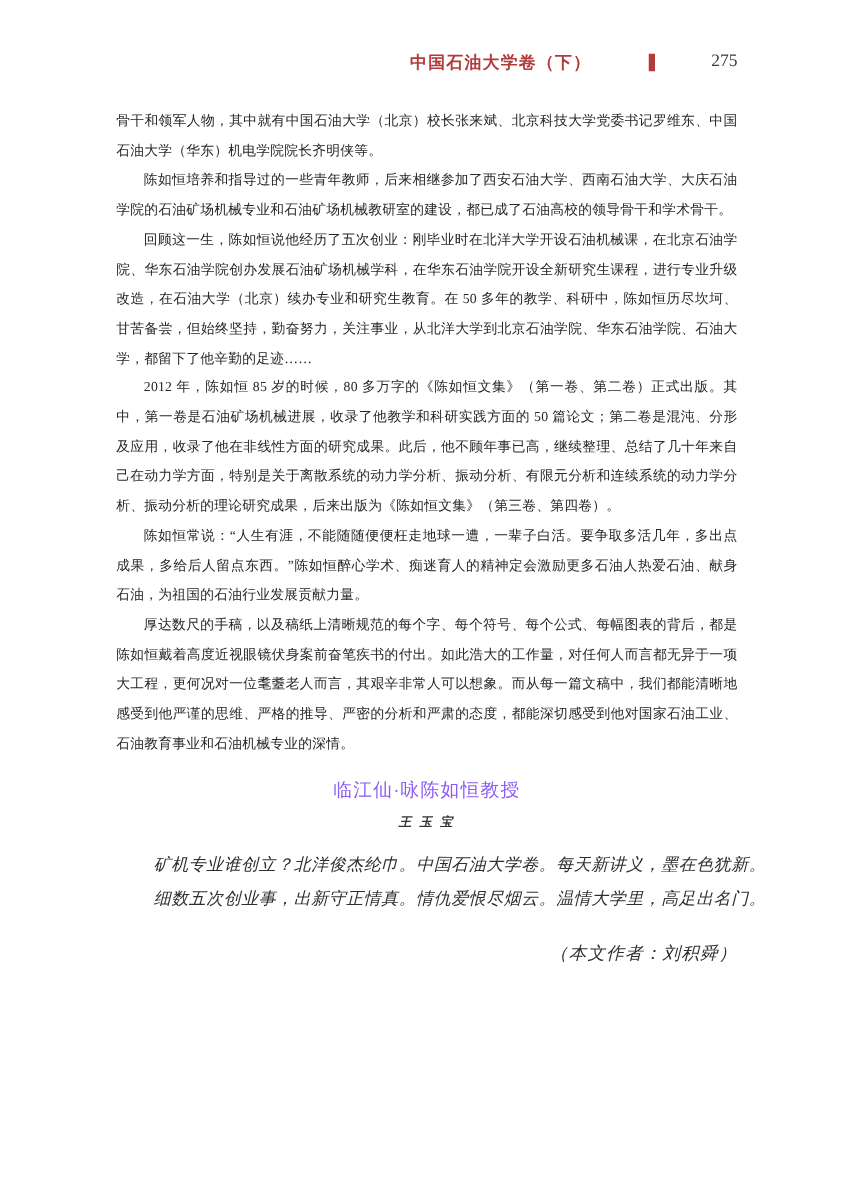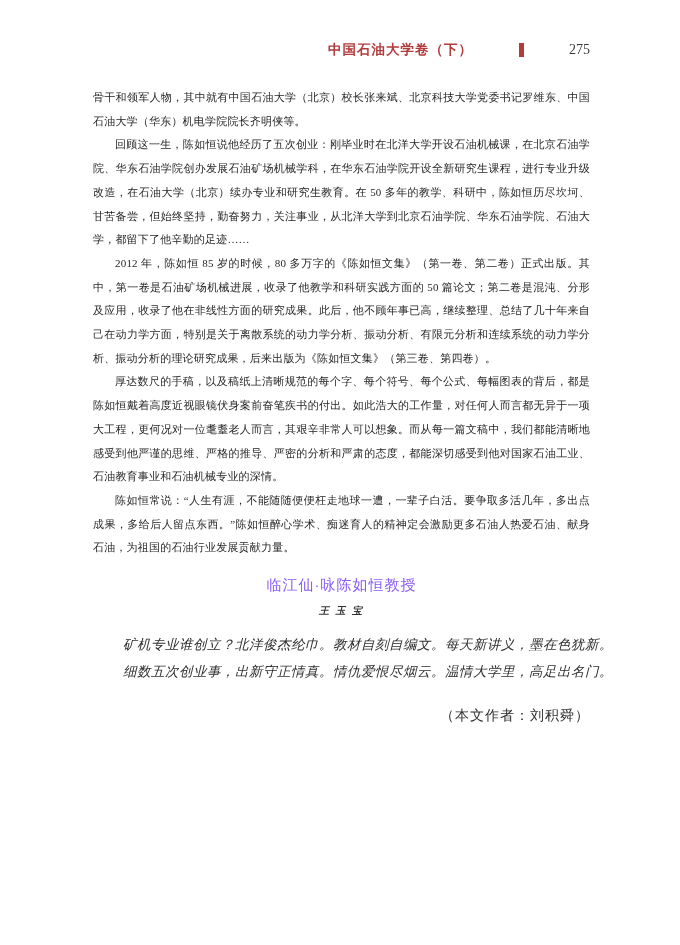--- a/index.html
+++ b/index.html
@@ -84,47 +84,49 @@
     font-style: italic;
     color: #2e2e2e;
     padding-left: 30px;
     white-space: nowrap;
     letter-spacing: 0.5px;
   }
   .footer-note {
     margin-top: 22px;
     text-align: right;
     font-size: 14px;
+    font-style: italic;
     color: #2e2e2e;
     letter-spacing: 1px;
   }
 </style>
 </head>
 <body>
 
 <div class="page">
 
   <div class="running-header">
     <span class="header-title">中国石油大学卷（下）</span>
     <span class="header-bar"></span>
     <span class="header-page-num">275</span>
   </div>
 
   <div class="body-text">
     <p class="para no-indent">骨干和领军人物，其中就有中国石油大学（北京）校长张来斌、北京科技大学党委书记罗维东、中国石油大学（华东）机电学院院长齐明侠等。</p>
+    <p class="para">陈如恒培养和指导过的一些青年教师，后来相继参加了西安石油大学、西南石油大学、大庆石油学院的石油矿场机械专业和石油矿场机械教研室的建设，都已成了石油高校的领导骨干和学术骨干。</p>
     <p class="para">回顾这一生，陈如恒说他经历了五次创业：刚毕业时在北洋大学开设石油机械课，在北京石油学院、华东石油学院创办发展石油矿场机械学科，在华东石油学院开设全新研究生课程，进行专业升级改造，在石油大学（北京）续办专业和研究生教育。在 50 多年的教学、科研中，陈如恒历尽坎坷、甘苦备尝，但始终坚持，勤奋努力，关注事业，从北洋大学到北京石油学院、华东石油学院、石油大学，都留下了他辛勤的足迹……</p>
     <p class="para">2012 年，陈如恒 85 岁的时候，80 多万字的《陈如恒文集》（第一卷、第二卷）正式出版。其中，第一卷是石油矿场机械进展，收录了他教学和科研实践方面的 50 篇论文；第二卷是混沌、分形及应用，收录了他在非线性方面的研究成果。此后，他不顾年事已高，继续整理、总结了几十年来自己在动力学方面，特别是关于离散系统的动力学分析、振动分析、有限元分析和连续系统的动力学分析、振动分析的理论研究成果，后来出版为《陈如恒文集》（第三卷、第四卷）。</p>
+    <p class="para">陈如恒常说：“人生有涯，不能随随便便枉走地球一遭，一辈子白活。要争取多活几年，多出点成果，多给后人留点东西。”陈如恒醉心学术、痴迷育人的精神定会激励更多石油人热爱石油、献身石油，为祖国的石油行业发展贡献力量。</p>
     <p class="para">厚达数尺的手稿，以及稿纸上清晰规范的每个字、每个符号、每个公式、每幅图表的背后，都是陈如恒戴着高度近视眼镜伏身案前奋笔疾书的付出。如此浩大的工作量，对任何人而言都无异于一项大工程，更何况对一位耄耋老人而言，其艰辛非常人可以想象。而从每一篇文稿中，我们都能清晰地感受到他严谨的思维、严格的推导、严密的分析和严肃的态度，都能深切感受到他对国家石油工业、石油教育事业和石油机械专业的深情。</p>
-    <p class="para">陈如恒常说：“人生有涯，不能随随便便枉走地球一遭，一辈子白活。要争取多活几年，多出点成果，多给后人留点东西。”陈如恒醉心学术、痴迷育人的精神定会激励更多石油人热爱石油、献身石油，为祖国的石油行业发展贡献力量。</p>
   </div>
 
   <div class="poem-title">临江仙·咏陈如恒教授</div>
 
   <div class="poem-author">王 玉 宝</div>
 
   <div class="poem">
-    <div class="poem-line">矿机专业谁创立？北洋俊杰纶巾。教材自刻自编文。每天新讲义，墨在色犹新。</div>
+    <div class="poem-line">矿机专业谁创立？北洋俊杰纶巾。中国石油大学卷。每天新讲义，墨在色犹新。</div>
     <div class="poem-line">细数五次创业事，出新守正情真。情仇爱恨尽烟云。温情大学里，高足出名门。</div>
   </div>
 
   <div class="footer-note">（本文作者：刘积舜）</div>
 
 </div>
 
 </body></html>

